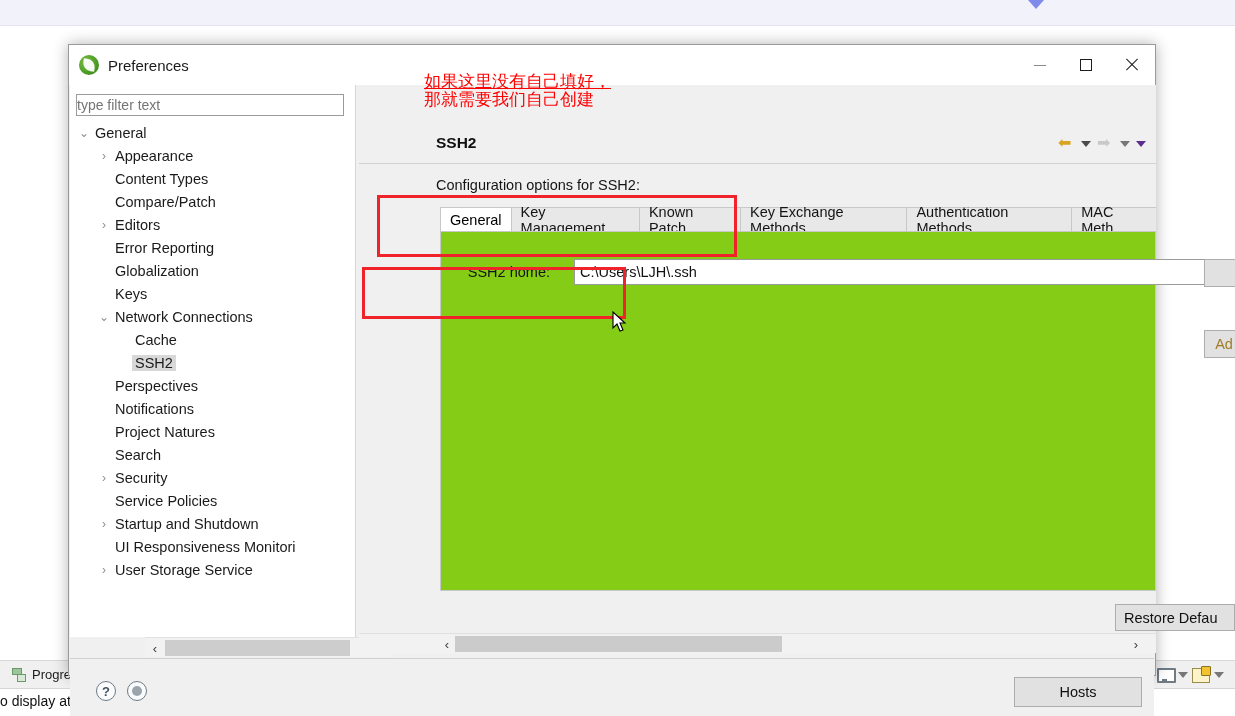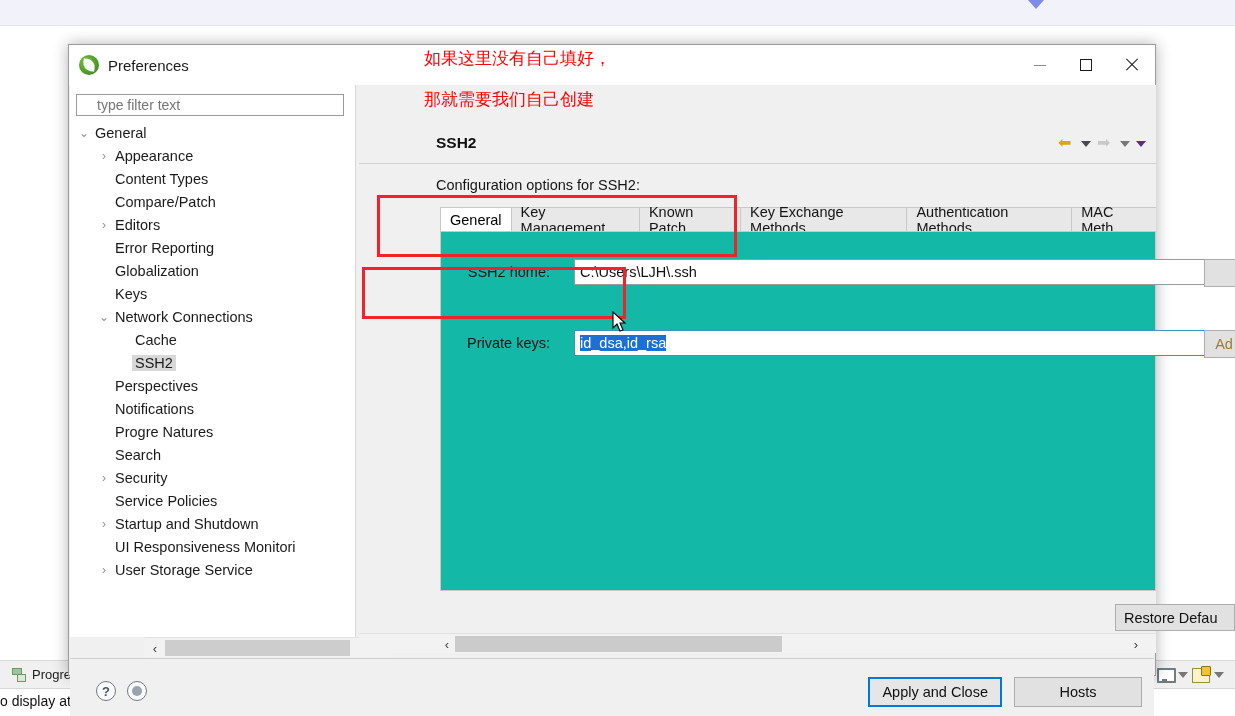--- a/index.html
+++ b/index.html
@@ -119,21 +119,21 @@
   .win-btn .xmark:before{ transform:rotate(45deg); }
   .win-btn .xmark:after{ transform:rotate(-45deg); }
 
   
   .left-col {
     position:absolute; left:1px; top:40px; width:285px; height:552px; background:#ffffff;
   }
   .filter-input {
     position:absolute; left:7px; top:49px; width:268px; height:22px;
     border:1px solid #9b9b9b; background:#ffffff;
-    font-family:inherit; font-size:14px; color:#767676; padding:0 20px;
+    font-family:inherit; font-size:14px; color:#767676; padding:0 0;
     outline:none;
   }
   .tree {
     position:absolute; left:7px; top:76px; width:253px; height:471px;
     overflow:hidden; background:#ffffff;
   }
   .tree-item {
     height:23px; display:flex; align-items:center; font-size:14.5px; color:#1a1a1a;
     white-space:nowrap;
   }
@@ -206,21 +206,21 @@
   }
   .tab {
     height:24px; padding:0 9px; font-size:14.5px; color:#141414;
     display:flex; align-items:center; background:#e8e8e8;
     border:1px solid #c8c8c8; border-bottom:none; margin-right:-1px;
   }
   .tab.active { background:#ffffff; border-color:#c8c8c8; color:#000; }
 
   .tab-body {
     position:absolute; left:81px; top:146px; width:716px; height:360px;
-    background:#14b8a6; border:1px solid #c8c8c8;
+    background:#84cc16; border:1px solid #c8c8c8;
   }
 
   .field-row { position:absolute; display:flex; align-items:center; }
   .field-row .flabel { font-size:14.5px; color:#141414; width:102px; text-align:right; }
   .ssh-home-row { left:7px; top:27px; width:770px; }
   .priv-keys-row { left:7px; top:98px; width:770px; }
 
   .text-input {
     height:26px; border:1px solid #9b9b9b; background:#ffffff;
     font-family:inherit; font-size:14.5px; color:#101010;
@@ -383,21 +383,21 @@
         <div class="tree-item" style="padding-left: 20px;">
           <span class="twisty"></span>
           <span class="lbl">Perspectives</span>
         </div>
         <div class="tree-item" style="padding-left: 20px;">
           <span class="twisty"></span>
           <span class="lbl">Notifications</span>
         </div>
         <div class="tree-item" style="padding-left: 20px;">
           <span class="twisty"></span>
-          <span class="lbl">Progre Natures</span>
+          <span class="lbl">Project Natures</span>
         </div>
         <div class="tree-item" style="padding-left: 20px;">
           <span class="twisty"></span>
           <span class="lbl">Search</span>
         </div>
         <div class="tree-item" style="padding-left: 20px;">
           <span class="twisty">›</span>
           <span class="lbl">Security</span>
         </div>
         <div class="tree-item" style="padding-left: 20px;">
@@ -468,26 +468,20 @@
           </div>
         </div>
 
       <div class="tab-body">
 
         <div class="field-row ssh-home-row">
           <span class="flabel">SSH2 home:</span>
           <input class="text-input" style="width: 634px;" type="text" value="C:\Users\LJH\.ssh">
         </div>
 
-        <div class="field-row priv-keys-row">
-          <span class="flabel">Private keys:</span>
-          <div class="text-input focused" style="width:634px; display:flex; align-items:center;">
-            <span class="sel-text">id_dsa,id_rsa</span>
-          </div>
-        </div>
 
       </div>
 
       <div class="side-btn" style="left:845px; top:174px;"></div>
       <div class="side-btn" style="left:845px; top:245px;">Ad</div>
 
       <div class="restore-btn">Restore Defau</div>
 
       <div class="pane-h-scroll">
         <div class="arr lt">‹</div>
@@ -497,27 +491,26 @@
     </div>
 
     <div class="footer">
       <div class="footer-icons">
         <span class="circ-ico">?</span>
         <span class="circ-ico">
             <span class="dot"></span>
           </span>
       </div>
       <div class="footer-btns">
-        <div class="dlg-btn primary">Apply and Close</div>
         <div class="dlg-btn">Hosts</div>
       </div>
     </div>
   </div>
 
-  <div class="annot-text" style="left:424px; top:45px;">如果这里没有自己填好，</div>
+  <div class="annot-text" style="left:424px; top:68px;text-decoration:underline;">如果这里没有自己填好，</div>
   <div class="annot-text" style="left:424px; top:86px;">那就需要我们自己创建</div>
 
   <div class="red-box" style="left:377px; top:195px; width:360px; height:62px;"></div>
   <div class="red-box" style="left:362px; top:267px; width:264px; height:52px;"></div>
 
   <svg class="cursor-arrow" viewBox="0 0 16 22">
     <polygon points="1,1 1,17 5,13 8,20 11,19 8,12 13,12" fill="#ffffff" stroke="#000000" stroke-width="1.1"></polygon>
   </svg>
 
 </div>

